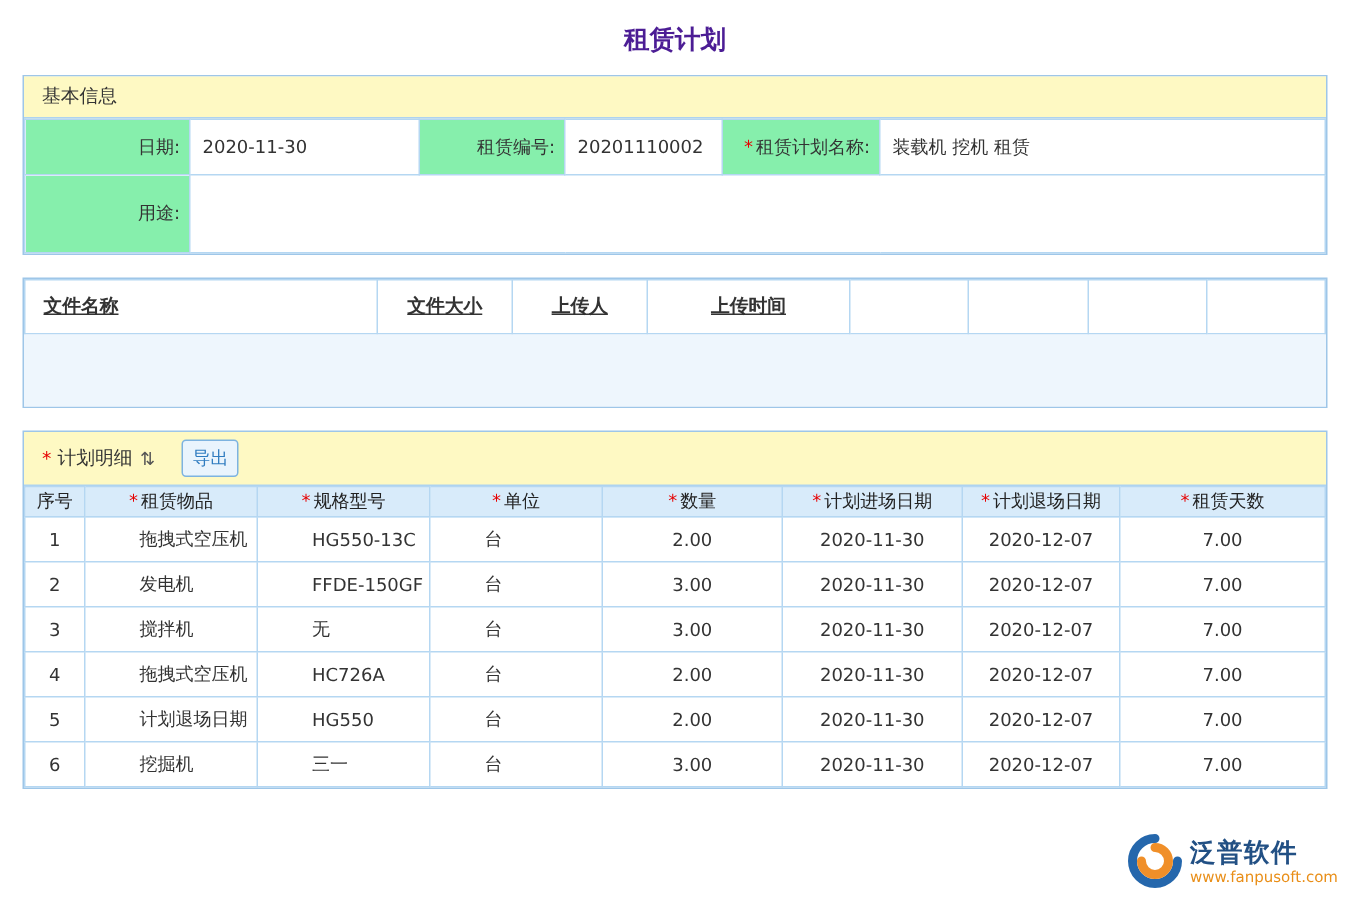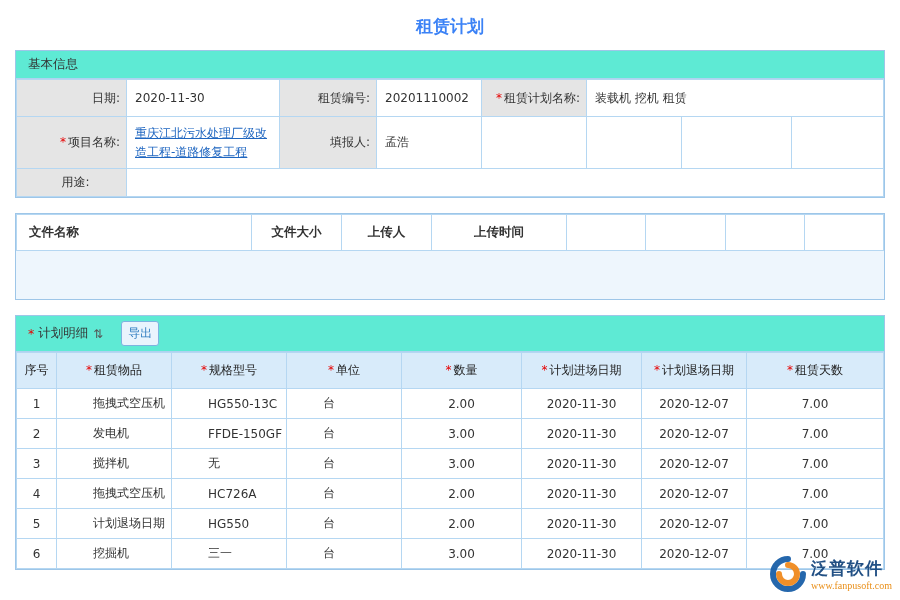--- a/index.html
+++ b/index.html
@@ -9,54 +9,54 @@
     background:#ffffff;
     color:#333;
     font-size:12px;
     overflow:hidden;
     position:relative;
   }
   .page-title {
     text-align:center;
     font-size:17px;
     font-weight:bold;
-    color:#3b82f6;
+    color:#4c1d95;
     padding:15px 0 12px;
   }
   .panel {
     margin:0 15px 15px;
     border:1px solid #9ec6e8;
     background:#fff;
   }
   .panel-bar {
-    background:#5eead4;
+    background:#fef9c3;
     border-bottom:1px solid #aed3f0;
     padding:0 12px;
     height:28px;
     display:flex;
     align-items:center;
     gap:10px;
     font-size:12.5px;
     color:#333;
   }
   table { border-collapse:collapse; width:100%; table-layout:fixed; }
 
   
   .form-table td { border:1px solid #b5d7f2; font-size:12px; overflow:hidden; }
   .form-table .lbl {
-    background:#e5e5e5;
+    background:#86efac;
     text-align:right;
     padding:4px 6px 4px 14px;
     color:#333;
     white-space:nowrap;
   }
   .form-table .val { background:#fff; padding:4px 8px; text-align:left; }
   .form-table tr.r1 td { height:37px; }
   .form-table tr.r2 td { height:52px; }
-  .form-table tr.r3 td { height:28px;text-align:center; }
+  .form-table tr.r3 td { height:52px; }
   .req { color:#e60000; margin-right:2px; }
   a.proj-link { color:#1f66c0; text-decoration:underline; line-height:1.55; }
 
   
   .btn-upload {
     background:#c6e0f5;
     color:#8fb9dd;
     border:none;
     border-radius:3px;
     padding:4px 11px;
@@ -65,20 +65,21 @@
     cursor:pointer;
   }
   .attach-table th {
     border:1px solid #b5d7f2;
     height:36px;
     font-size:12.5px;
     font-weight:bold;
     color:#333;
     background:#fff;
     text-align:center;
+    text-decoration:underline;
   }
   .attach-table th.left { text-align:left; padding-left:12px; }
   .attach-empty { height:48px; background:#eef6fd; }
 
   
   .details-bar { height:36px; }
   .details-bar .bar-title { display:flex; align-items:center; gap:2px; }
   .sort-icon { color:#555; font-size:12px; cursor:pointer; margin-left:3px; }
   .btn-export {
     background:#e9f4fd;
@@ -87,21 +88,21 @@
     border-radius:3px;
     padding:3px 6px;
     font-size:12px;
     font-family:inherit;
     cursor:pointer;
     margin-left:8px;
   }
   .details-table th {
     background:#d8ebfa;
     border:1px solid #b5d7f2;
-    height:36px;
+    height:20px;
     font-weight:normal;
     font-size:12px;
     color:#222;
     text-align:center;
     white-space:nowrap;
   }
   .details-table td {
     background:#fff;
     border:1px solid #b5d7f2;
     height:30px;
@@ -117,21 +118,20 @@
   
   .watermark {
     position:absolute;
     right:8px;
     bottom:8px;
     display:flex;
     align-items:center;
     gap:5px;
     pointer-events:none;
     opacity:0.95;
-    font-family:Liberation Serif, serif;
   }
   .wm-text .brand { font-size:17px; font-weight:bold; color:#17477e; letter-spacing:1px; }
   .wm-text .url { font-size:10px; color:#e8890c; }
 </style>
 </head>
 <body>
 
 <div class="page-title">租赁计划</div>
 
 <div class="panel">
@@ -152,34 +152,20 @@
     <tbody>
         <tr class="r1">
       <td class="lbl">日期:</td>
       <td class="val">2020-11-30</td>
       <td class="lbl">租赁编号:</td>
       <td class="val">20201110002</td>
       <td class="lbl">
         <span class="req">*</span><span>租赁计划名称:</span>
       </td>
       <td class="val" colspan="3">装载机 挖机 租赁</td>
-    </tr>
-    <tr class="r2">
-      <td class="lbl">
-        <span class="req">*</span><span>项目名称:</span>
-      </td>
-      <td class="val">
-        <a href="#" class="proj-link">重庆江北污水处理厂级改造工程-道路修复工程</a>
-      </td>
-      <td class="lbl">填报人:</td>
-      <td class="val">孟浩</td>
-      <td class="val"></td>
-      <td class="val"></td>
-      <td class="val"></td>
-      <td class="val"></td>
     </tr>
     <tr class="r3">
       <td class="lbl">用途:</td>
       <td class="val" colspan="7"></td>
     </tr>
   </tbody>
     </table>
 </div>
 
 <div class="panel">

